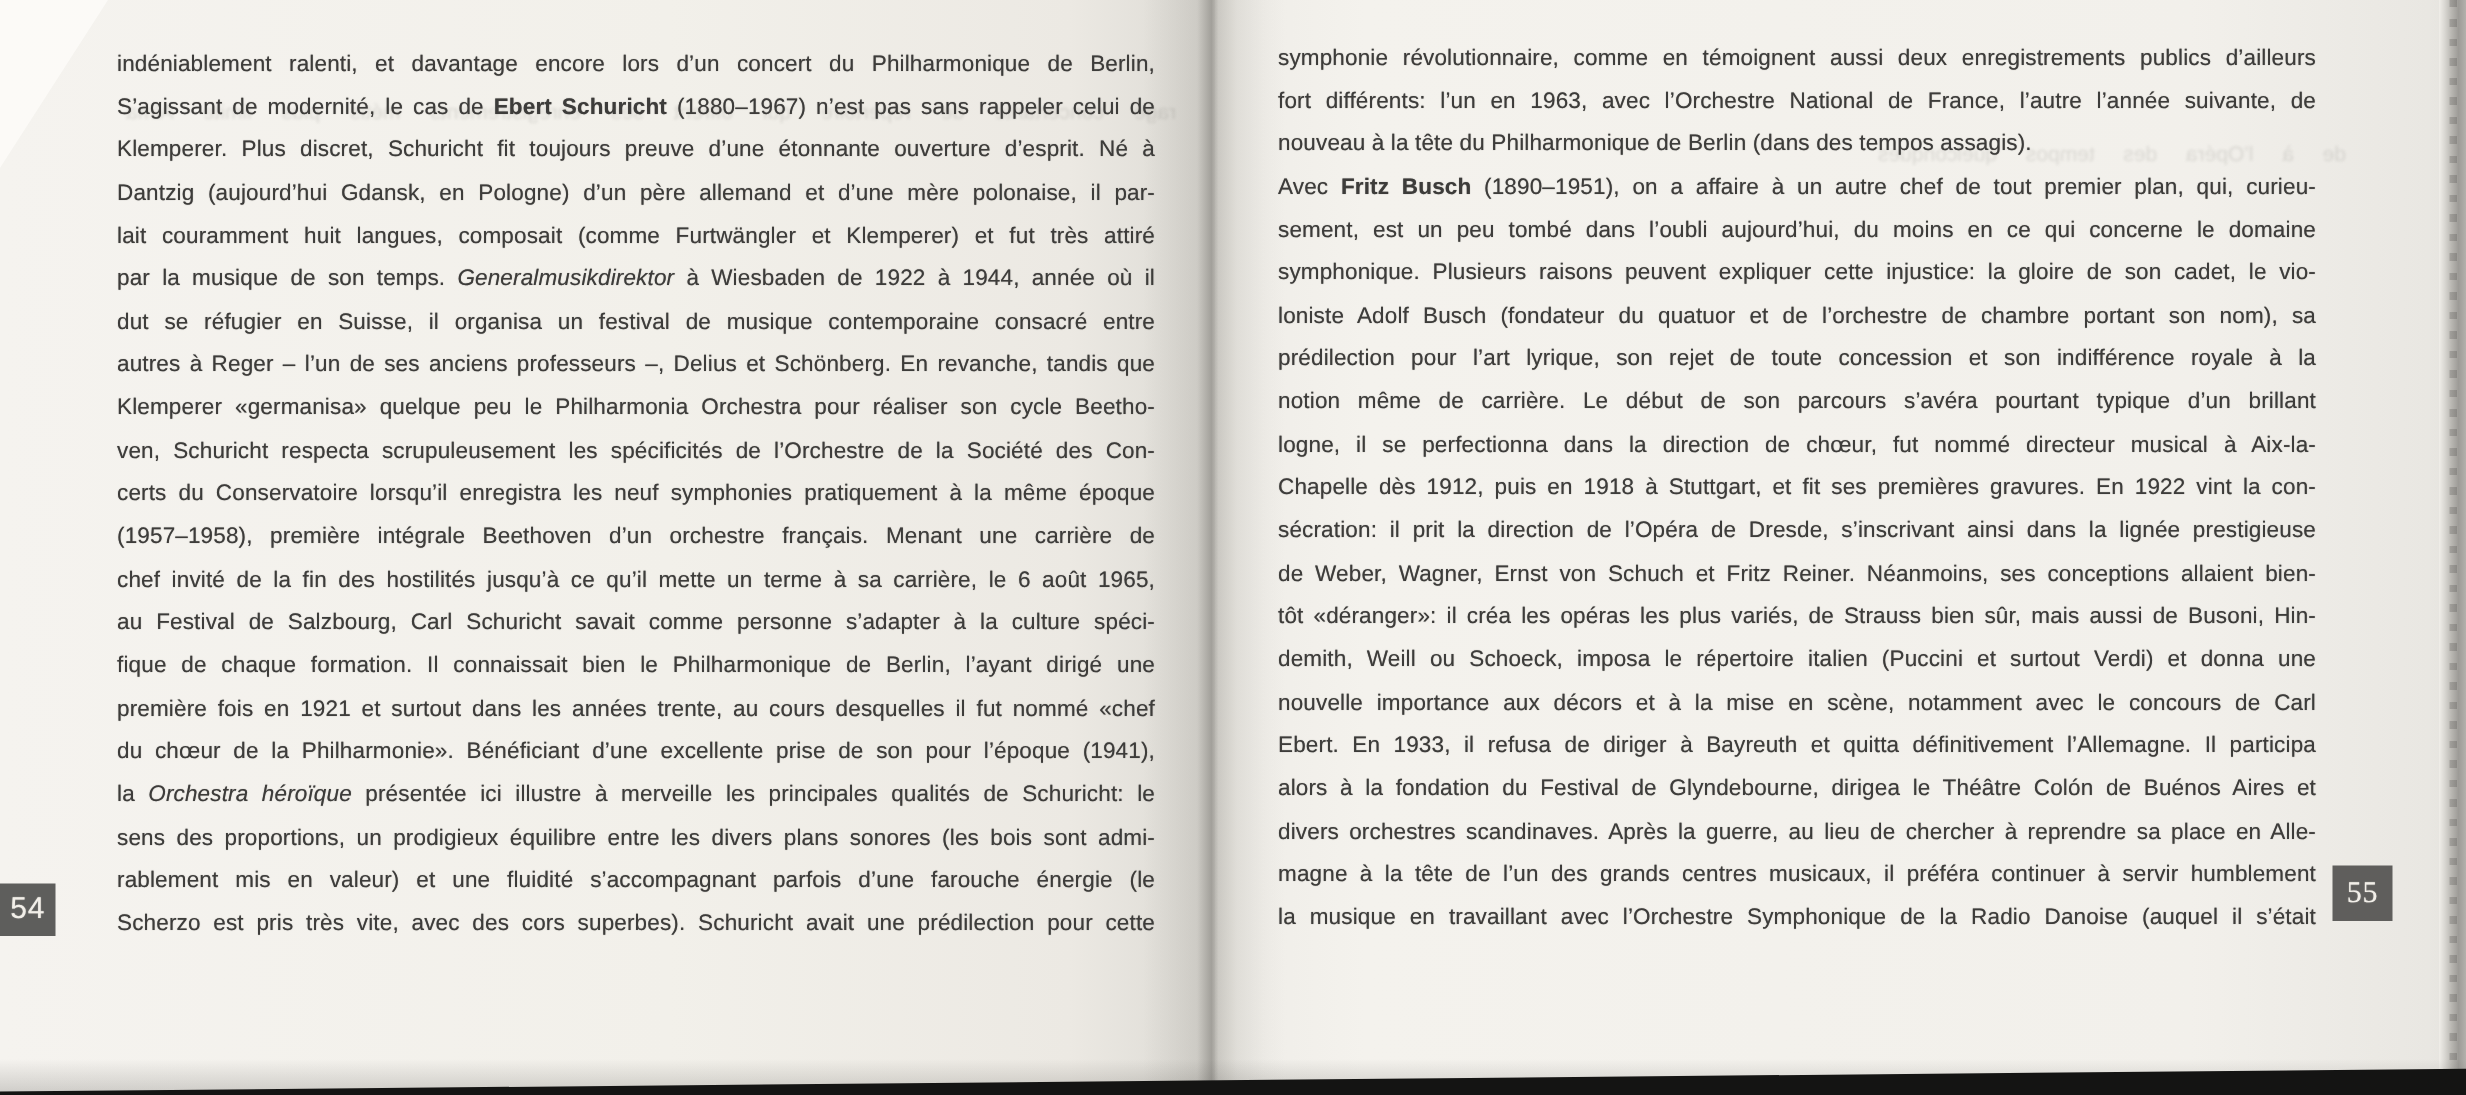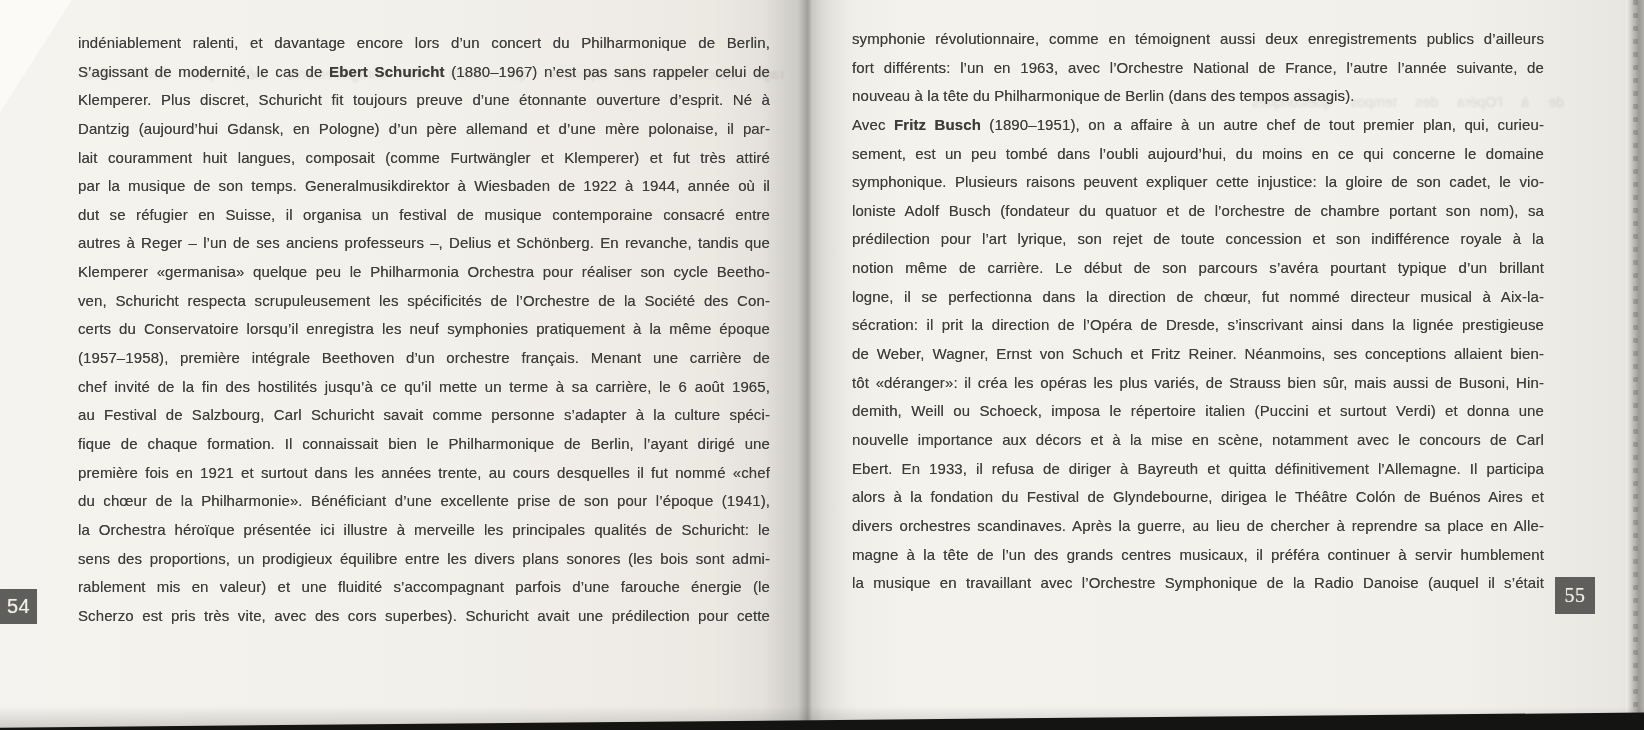--- a/index.html
+++ b/index.html
@@ -37,21 +37,21 @@
     color: #3d3c3a;
     text-shadow: 0 0 0.6px rgba(61,60,58,0.65);
     letter-spacing: 0.1px;
   }
   .page-text-left  { left: 78px; top: 29px; }
   .page-text-right { left: 42px; top: 25px; }
 
   .line { text-align: justify; text-align-last: justify; height: 28.65px; }
   .line.noj { text-align: left; text-align-last: left; }
   .b { font-weight: bold; }
-  .i { }
+  .i { font-style: italic; }
 
   .ghost {
     position: absolute;
     transform: scaleX(-1);
     filter: blur(1.1px);
     opacity: 0.16;
     color: #5c5b55;
     font-size: 14px;
     text-align: justify; text-align-last: justify;
     pointer-events: none;
@@ -148,20 +148,21 @@
         <div class="line"><span>symphonie révolutionnaire, comme en témoignent aussi deux enregistrements publics d’ailleurs</span></div>
         <div class="line"><span>fort différents: l’un en 1963, avec l’Orchestre National de France, l’autre l’année suivante, de</span></div>
         <div class="line noj"><span>nouveau à la tête du Philharmonique de Berlin (dans des tempos assagis).</span></div>
         <div class="line"><span>Avec </span><span class="b">Fritz Busch</span><span> (1890–1951), on a affaire à un autre chef de tout premier plan, qui, curieu-</span></div>
         <div class="line"><span>sement, est un peu tombé dans l’oubli aujourd’hui, du moins en ce qui concerne le domaine</span></div>
         <div class="line"><span>symphonique. Plusieurs raisons peuvent expliquer cette injustice: la gloire de son cadet, le vio-</span></div>
         <div class="line"><span>loniste Adolf Busch (fondateur du quatuor et de l’orchestre de chambre portant son nom), sa</span></div>
         <div class="line"><span>prédilection pour l’art lyrique, son rejet de toute concession et son indifférence royale à la</span></div>
         <div class="line"><span>notion même de carrière. Le début de son parcours s’avéra pourtant typique d’un brillant</span></div>
         <div class="line"><span>logne, il se perfectionna dans la direction de chœur, fut nommé directeur musical à Aix-la-</span></div>
+        <div class="line"><span>Chapelle dès 1912, puis en 1918 à Stuttgart, et fit ses premières gravures. En 1922 vint la con-</span></div>
         <div class="line"><span>sécration: il prit la direction de l’Opéra de Dresde, s’inscrivant ainsi dans la lignée prestigieuse</span></div>
         <div class="line"><span>de Weber, Wagner, Ernst von Schuch et Fritz Reiner. Néanmoins, ses conceptions allaient bien-</span></div>
         <div class="line"><span>tôt «déranger»: il créa les opéras les plus variés, de Strauss bien sûr, mais aussi de Busoni, Hin-</span></div>
         <div class="line"><span>demith, Weill ou Schoeck, imposa le répertoire italien (Puccini et surtout Verdi) et donna une</span></div>
         <div class="line"><span>nouvelle importance aux décors et à la mise en scène, notamment avec le concours de Carl</span></div>
         <div class="line"><span>Ebert. En 1933, il refusa de diriger à Bayreuth et quitta définitivement l’Allemagne. Il participa</span></div>
         <div class="line"><span>alors à la fondation du Festival de Glyndebourne, dirigea le Théâtre Colón de Buénos Aires et</span></div>
         <div class="line"><span>divers orchestres scandinaves. Après la guerre, au lieu de chercher à reprendre sa place en Alle-</span></div>
         <div class="line"><span>magne à la tête de l’un des grands centres musicaux, il préféra continuer à servir humblement</span></div>
         <div class="line"><span>la musique en travaillant avec l’Orchestre Symphonique de la Radio Danoise (auquel il s’était</span></div>

